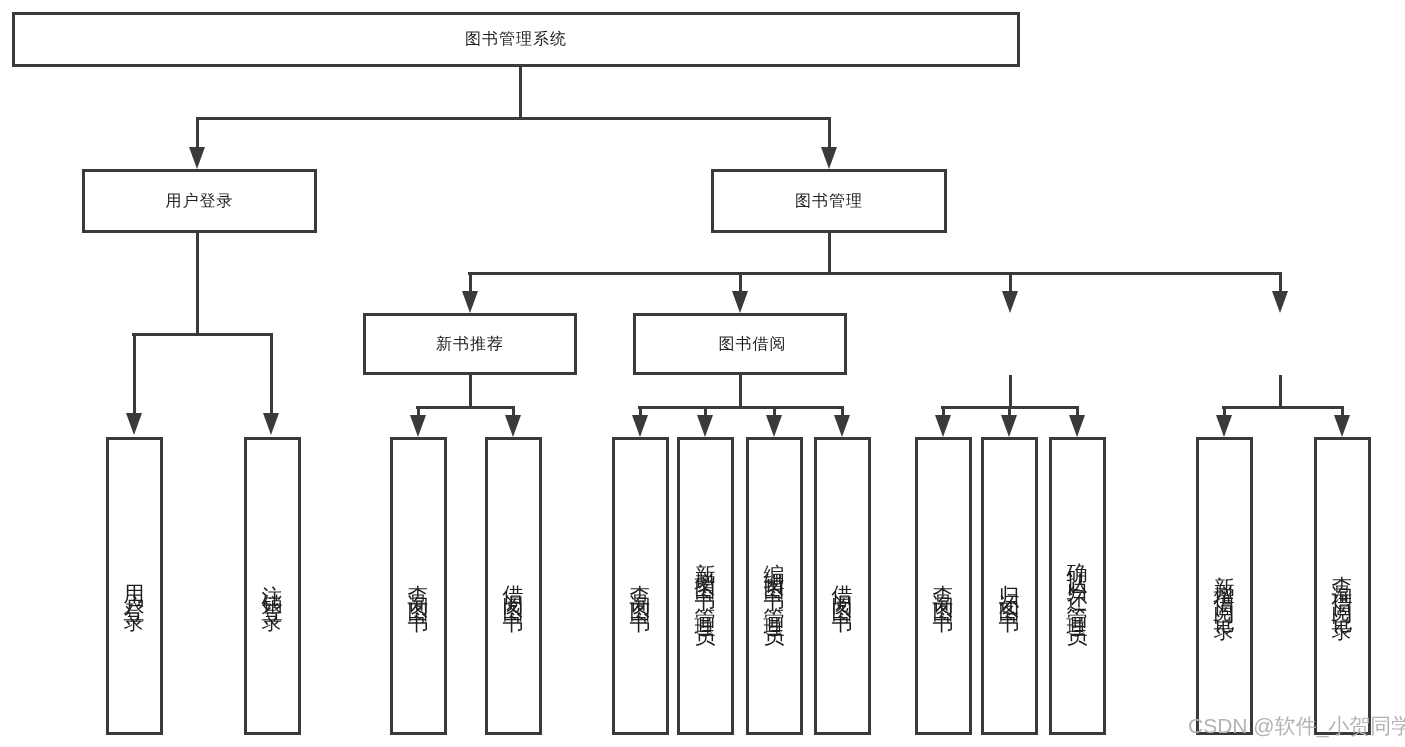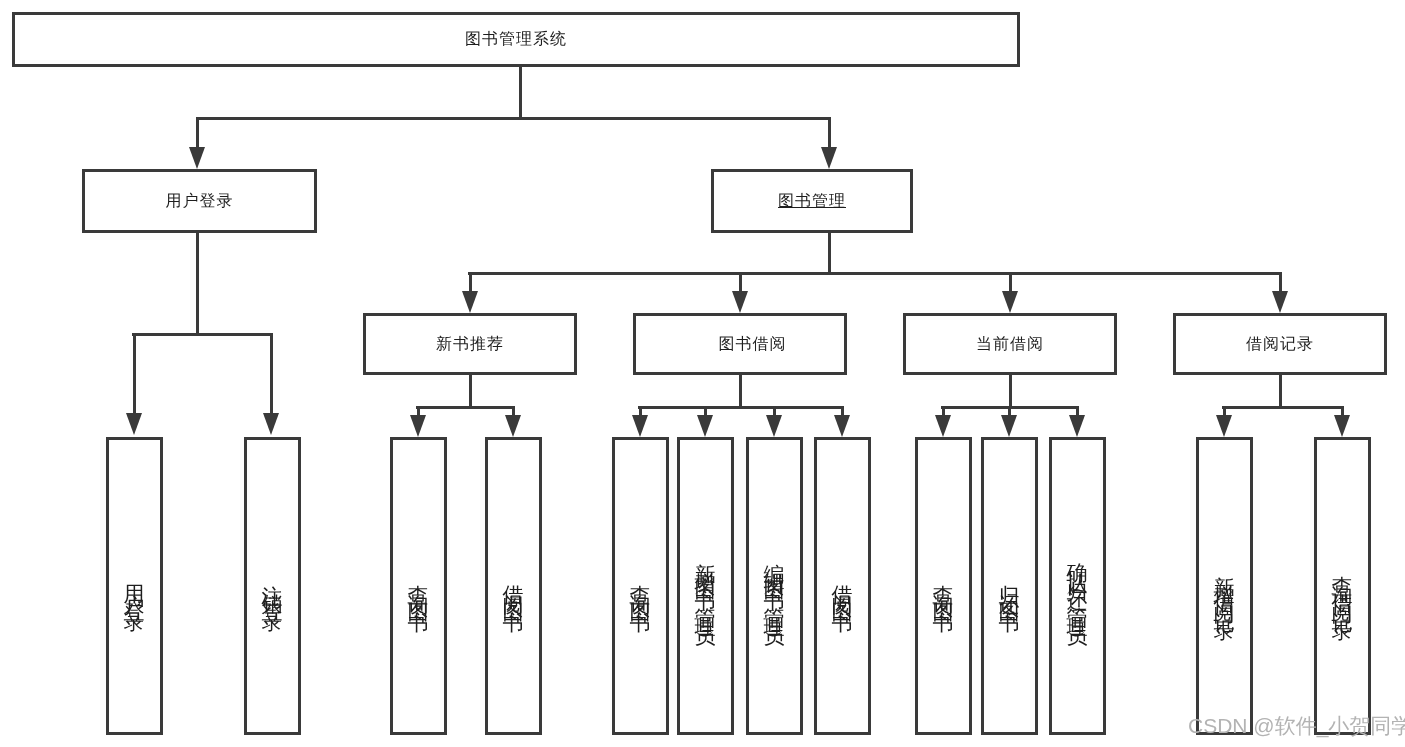--- a/index.html
+++ b/index.html
@@ -36,29 +36,27 @@
 </style>
 </head>
 <body>
 
 <div id="canvas">
 
   <div class="box" style="left:12px;top:12px;width:1008px;height:55px;">图书管理系统</div>
 
   <div class="box" style="left:82px;top:169px;width:235px;height:64px;">用户登录</div>
 
-  <div class="box" style="left:711px;top:169px;width:202px;height:64px;text-decoration:underline;">图书管理</div>
+  <div class="box" style="left:711px;top:169px;width:236px;height:64px;">图书管理</div>
 
   <div class="box" style="left:363px;top:313px;width:214px;height:62px;text-align:right;">新书推荐</div>
 
   <div class="box" style="left:633px;top:313px;width:214px;height:62px;padding-left:25px;">图书借阅</div>
 
-  <div class="box" style="left:903px;top:313px;width:214px;height:62px;">当前借阅</div>
 
-  <div class="box" style="left:1173px;top:313px;width:214px;height:62px;">借阅记录</div>
 
   <div class="box leaf" style="left:106px;">
     <span class="vtext">用户登录</span>
   </div>
   <div class="box leaf" style="left:244px;">
     <span class="vtext">注销登录</span>
   </div>
 
   <div class="box leaf" style="left:390px;">
     <span class="vtext">查询图书</span>

